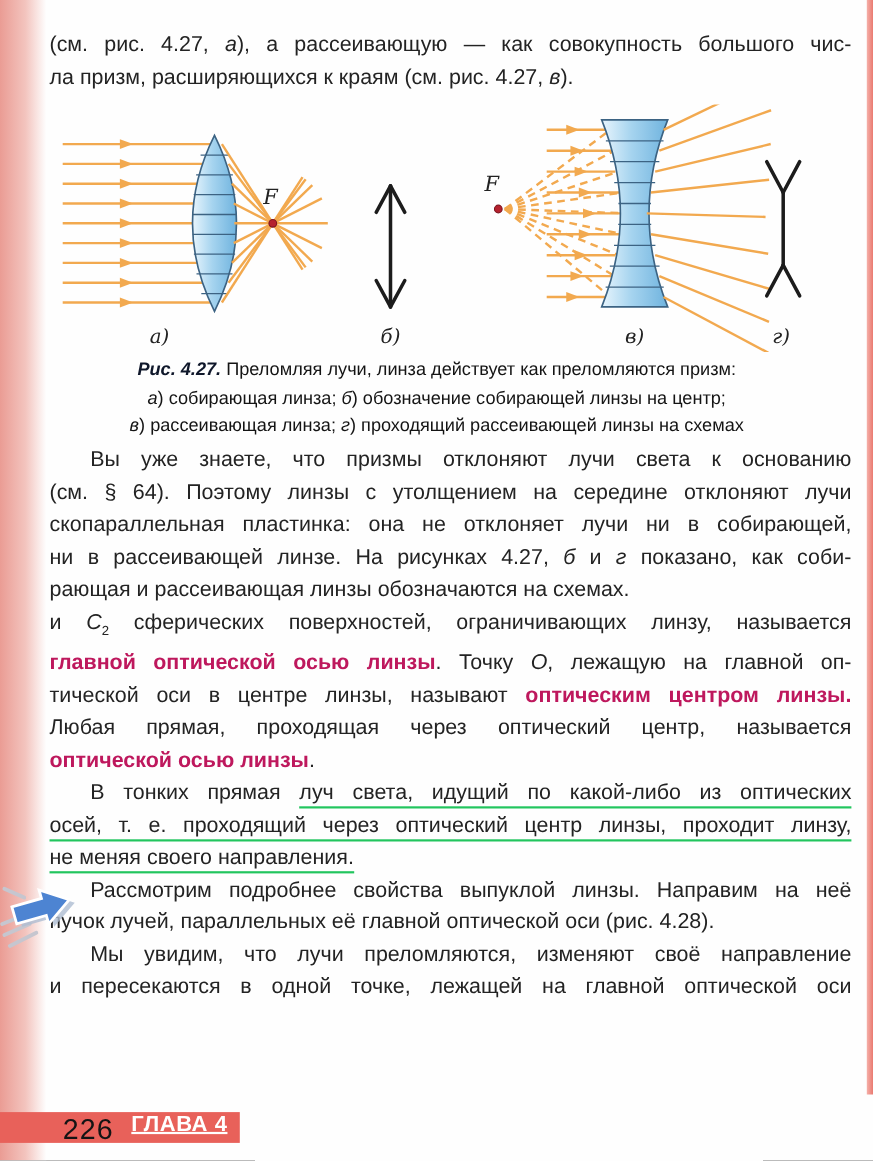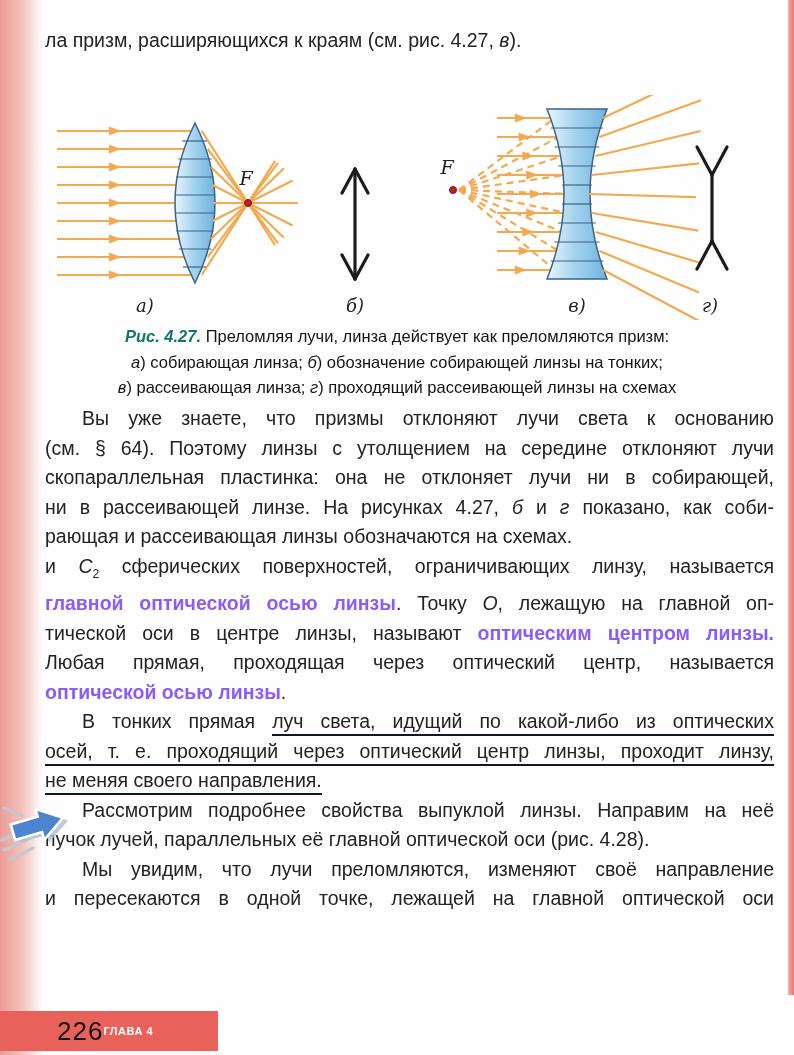--- a/index.html
+++ b/index.html
@@ -7,44 +7,45 @@
         font-family:"Liberation Sans",sans-serif;color:#232323;}
   .edge-left{position:absolute;left:0;top:0;width:42px;height:1055px;
         background:linear-gradient(to right,#ea9c94 0%,#f3c4be 55%,#fefefe 100%);}
   .edge-right{position:absolute;right:0;top:0;width:6px;height:995px;
         background:linear-gradient(to left,#e9766d,#f5b0a9);}
   .intro{position:absolute;left:45px;top:26px;width:729px;}
   .bodytext{position:absolute;left:45px;top:404px;width:729px;}
   .line{font-size:19.5px;line-height:29.5px;text-align:justify;text-align-last:justify;}
   .endline{text-align-last:left;}
   .ind{padding-left:37px;}
-  .term{color:#8b5cf6;font-weight:bold;}
+  .term{color:#be185d;font-weight:bold;}
   .it{font-style:italic;}
   .sbs{font-size:12px;vertical-align:-5px;}
-  .ul{border-bottom:2px solid #0f172a;padding-bottom:2px;}
+  .ul{border-bottom:2px solid #22c55e;padding-bottom:2px;}
   .caption{position:absolute;left:47px;top:324px;width:700px;text-align:center;}
   .capline{font-size:16.5px;line-height:25.5px;color:#141414;text-align:center;}
-  .figref{color:#0f766e;font-weight:bold;font-style:italic;}
-  .footer-bar{position:absolute;left:0;top:1011px;width:218px;height:40px;background:#e8615a;
-        display:flex;align-items:center;}
+  .figref{color:#0f172a;font-weight:bold;font-style:italic;}
+  .footer-bar{position:absolute;left:0;top:1011px;width:218px;height:28px;background:#e8615a;
+        display:flex;align-items:flex-start;}
   .pagenum{font-size:26px;color:#141414;margin-left:57px;letter-spacing:1px;}
-  .chapter{font-size:11px;color:#ffffff;font-weight:bold;margin-left:0;letter-spacing:.5px;}
+  .chapter{font-size:20px;color:#ffffff;font-weight:bold;margin-left:16px;letter-spacing:.5px;text-decoration:underline;}
   .figsvg{position:absolute;left:45px;top:95px;}
   .flabel{font-style:italic;font-family:"DejaVu Serif",serif;font-size:19px;fill:#222;}
   .dlabel{font-style:italic;font-family:"DejaVu Serif",serif;font-size:18px;fill:#222;}
   .marker{position:absolute;left:0px;top:778px;pointer-events:none;}
 </style>
 </head>
 <body>
 
 <div class="page">
   <div class="edge-left"></div>
   <div class="edge-right"></div>
 
   <div class="intro">
+      <div class="line"><span>(см. рис. 4.27, </span><span class="it">а</span><span>), а рассеивающую — как совокупность большого чис-</span></div>
       <div class="line endline"><span>ла призм, расширяющихся к краям (см. рис. 4.27, </span><span class="it">в</span><span>).</span></div>
     </div>
 
   <svg class="figsvg" width="740" height="225" viewBox="0 0 740 225">
     <defs>
       <linearGradient id="lensg" x1="0" y1="0" x2="1" y2="0">
         <stop offset="0" stop-color="#e8f5fd"></stop>
         <stop offset="0.45" stop-color="#a6d4ef"></stop>
         <stop offset="1" stop-color="#6fb3de"></stop>
       </linearGradient>
@@ -153,21 +154,21 @@
     <text class="flabel" x="201" y="90" text-anchor="middle">F</text>
     <text class="flabel" x="402" y="79" text-anchor="middle">F</text>
     <text class="dlabel" x="100" y="217" text-anchor="middle">а)</text>
     <text class="dlabel" x="310" y="217" text-anchor="middle">б)</text>
     <text class="dlabel" x="532" y="217" text-anchor="middle">в)</text>
     <text class="dlabel" x="665" y="217" text-anchor="middle">г)</text>
   </svg>
 
   <div class="caption">
       <div class="capline"><span class="figref">Рис. 4.27.</span><span> Преломляя лучи, линза действует как преломляются призм:</span></div>
-      <div class="capline"><span class="it">а</span><span>) собирающая линза; </span><span class="it">б</span><span>) обозначение собирающей линзы на тонких;</span></div>
+      <div class="capline"><span class="it">а</span><span>) собирающая линза; </span><span class="it">б</span><span>) обозначение собирающей линзы на центр;</span></div>
       <div class="capline"><span class="it">в</span><span>) рассеивающая линза; </span><span class="it">г</span><span>) проходящий рассеивающей линзы на схемах</span></div>
     </div>
 
   <div class="bodytext">
       <div>
         <div class="line ind"><span>Вы уже знаете, что призмы отклоняют лучи света к основанию</span></div>
         <div class="line"><span>(см. § 64). Поэтому линзы с утолщением на середине отклоняют лучи</span></div>
         <div class="line"><span>скопараллельная пластинка: она не отклоняет лучи ни в собирающей,</span></div>
         <div class="line"><span>ни в рассеивающей линзе. На рисунках 4.27, </span><span class="it">б</span><span> и </span><span class="it">г</span><span> показано, как соби-</span></div>
         <div class="line endline"><span>рающая и рассеивающая линзы обозначаются на схемах.</span></div>

